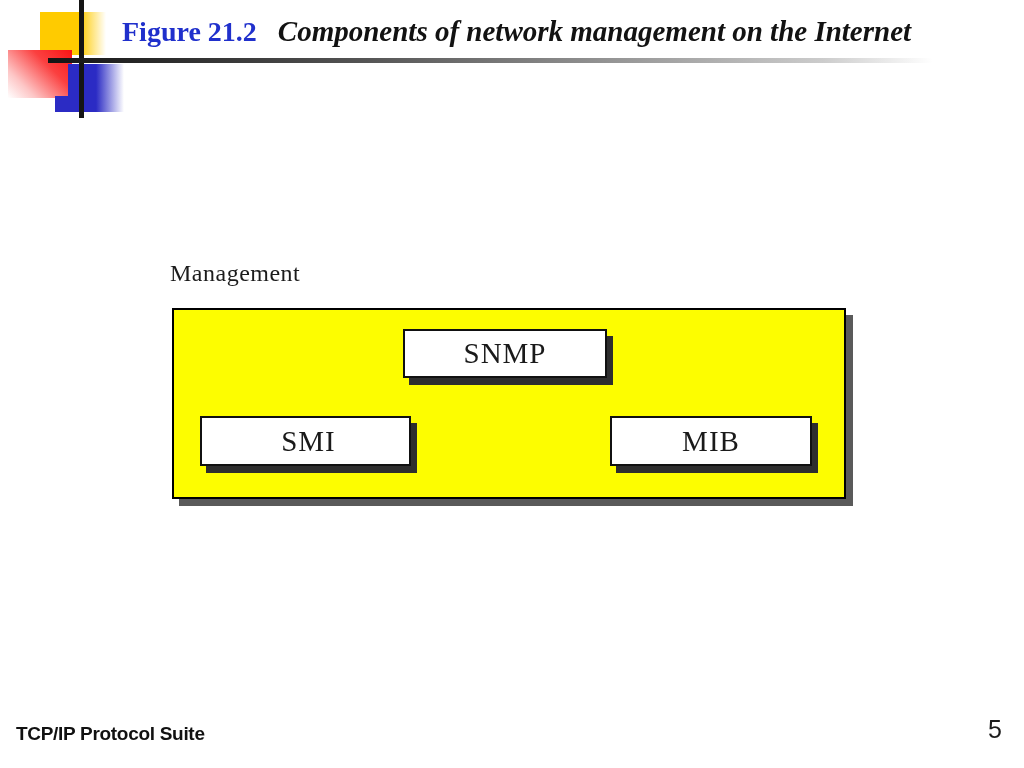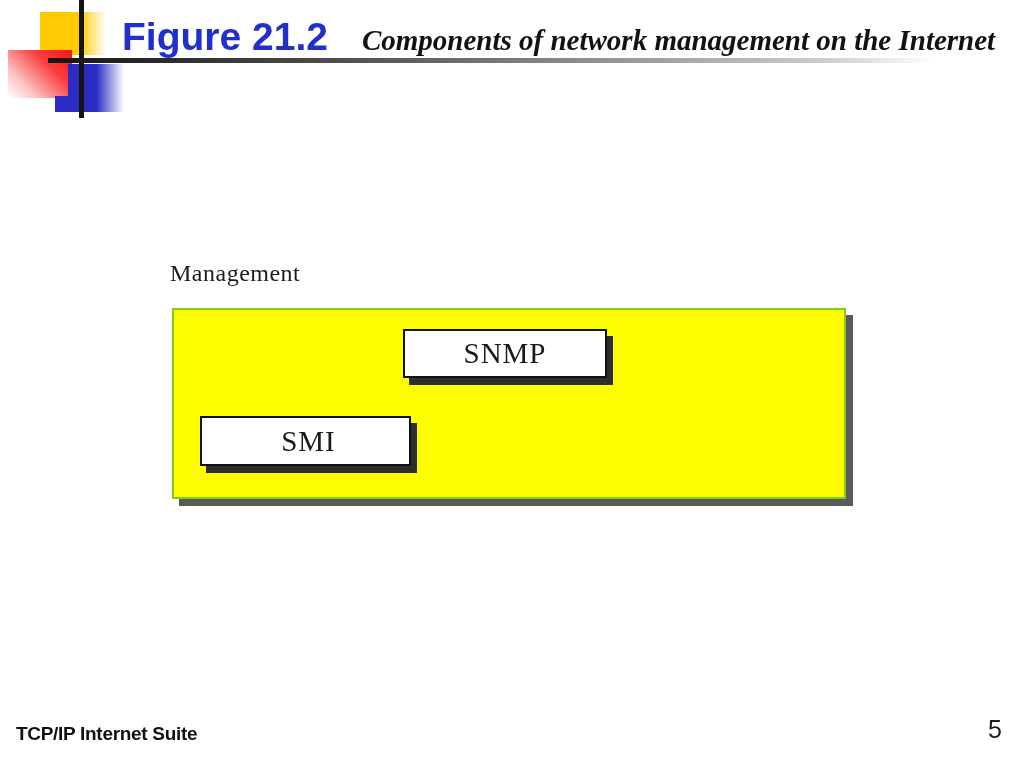--- a/index.html
+++ b/index.html
@@ -36,38 +36,38 @@
     position:absolute;left:48px;top:58px;width:912px;height:5px;
     background:linear-gradient(90deg,#141414 0%,#555555 35%,#909090 60%,#cccccc 85%,rgba(255,255,255,0) 97%);
   }
 
   
   .title-row{
     position:absolute;left:122px;top:15px;width:860px;
     white-space:nowrap;
   }
   .fig-label{
-    font-weight:bold;font-size:39px;color:#2030cc;
-    font-family:Liberation Sans, sans-serif;
+    font-weight:bold;font-size:28px;color:#2030cc;
+    font-family:Liberation Serif, serif;
   }
   .fig-caption{
     font-weight:bold;font-style:italic;font-size:29px;color:#121212;
-    margin-left:34px;
+    margin-left:21px;
     font-family:"Liberation Serif","DejaVu Serif",serif;
   }
 
   
   .mgmt-label{
     position:absolute;left:170px;top:260px;
     font-size:24px;color:#1c1c1c;letter-spacing:0.5px;
   }
   .yellow-box{
     position:absolute;left:172px;top:308px;width:670px;height:187px;
     background:#fdfd00;
-    border:2px solid #84cc16;
+    border:2px solid #000000;
     box-shadow:7px 7px 0 #5a5a5a;
     text-align:center;
   }
   .inner-box{
     position:absolute;
     background:#ffffff;
     border:2px solid #111111;
     box-shadow:6px 7px 0 #2e2e2e;
     display:flex;align-items:center;justify-content:center;
     font-size:29px;color:#1a1a1a;letter-spacing:1px;
@@ -109,18 +109,21 @@
 
   <div class="mgmt-label">Management</div>
 
   <div class="yellow-box">
     <div class="inner-box box-snmp">
       <span>SNMP</span>
     </div>
     <div class="inner-box box-smi">
       <span>SMI</span>
     </div>
+    <div class="inner-box box-mib">
+      <span>MIB</span>
+    </div>
   </div>
 
-  <div class="footer-left">TCP/IP Internet Suite</div>
+  <div class="footer-left">TCP/IP Protocol Suite</div>
   <div class="footer-page">5</div>
 
 </div>
 
 </body></html>

